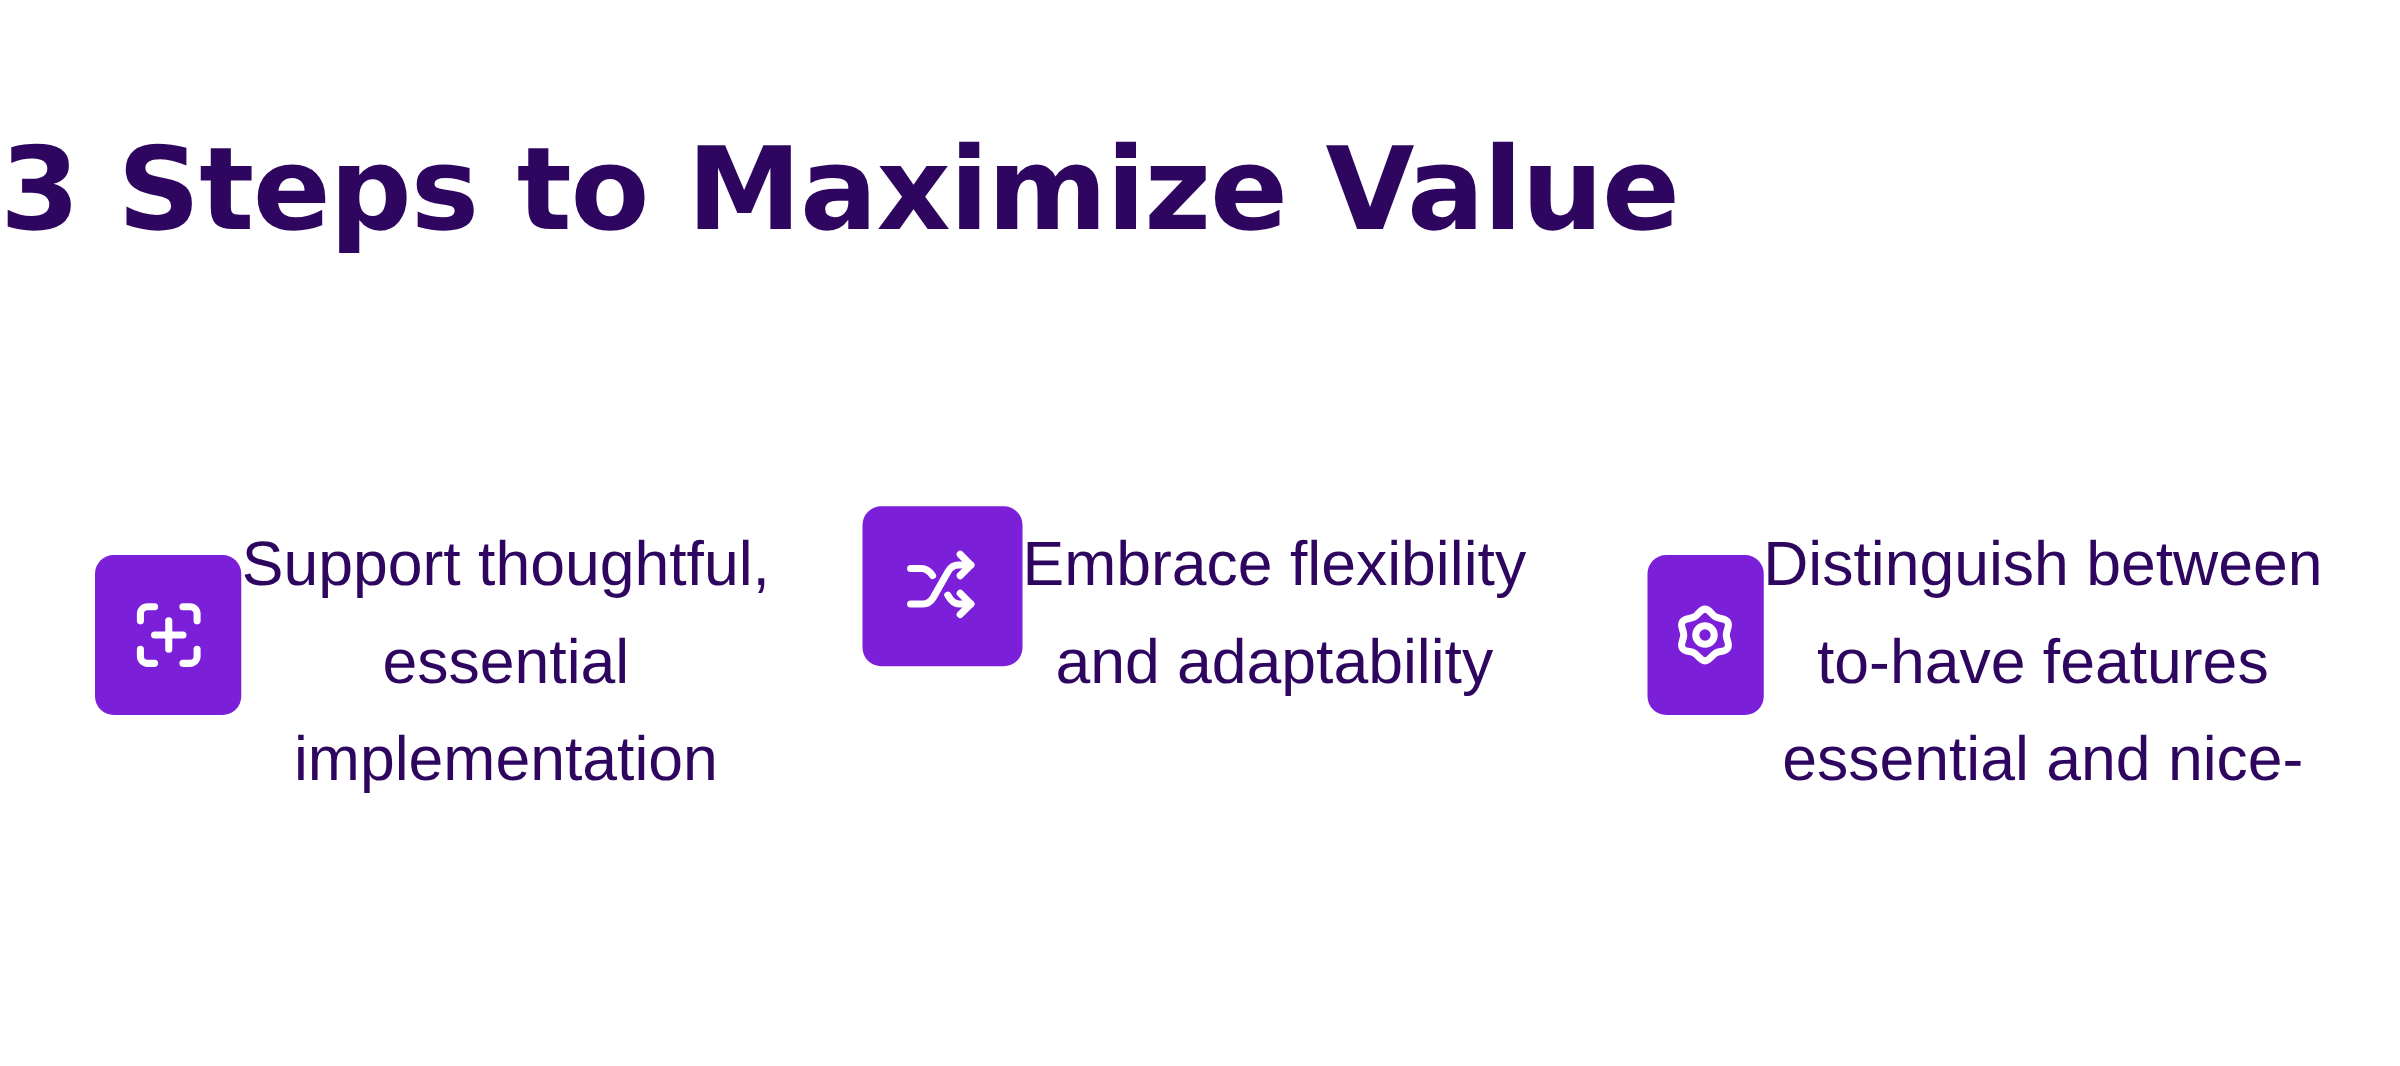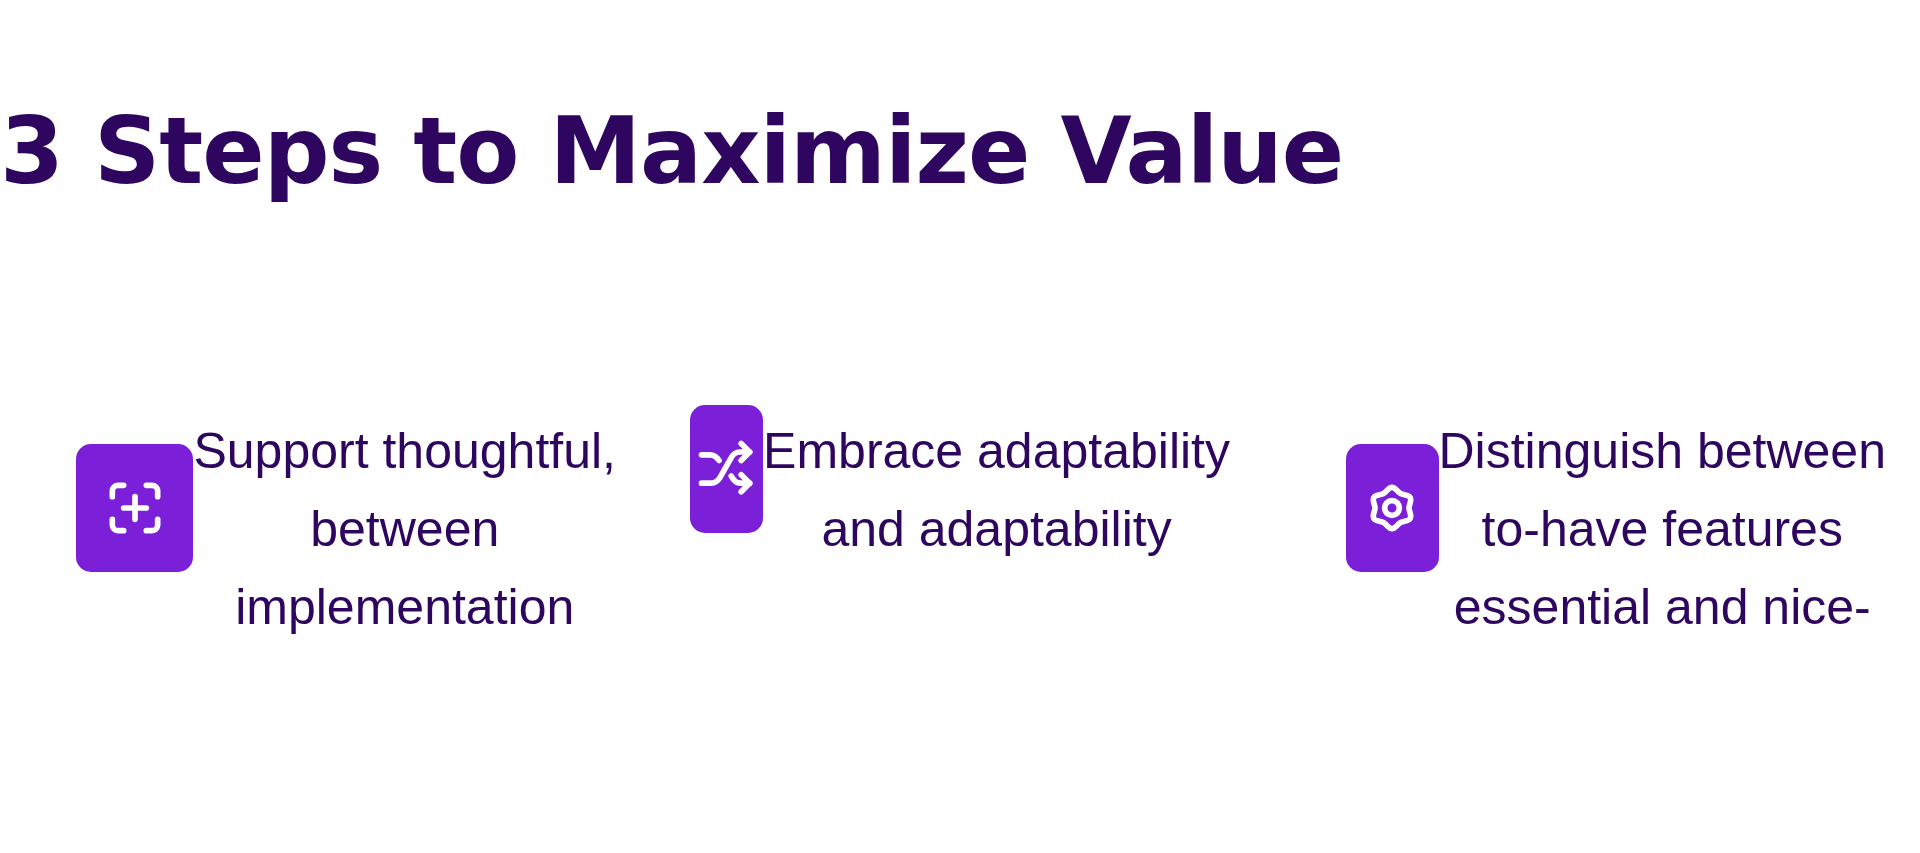--- a/index.html
+++ b/index.html
@@ -72,42 +72,42 @@
       <path d="M4 8V6a2 2 0 0 1 2-2h2"></path>
       <path d="M16 4h2a2 2 0 0 1 2 2v2"></path>
       <path d="M20 16v2a2 2 0 0 1-2 2h-2"></path>
       <path d="M8 20H6a2 2 0 0 1-2-2v-2"></path>
       <path d="M12 8v8"></path>
       <path d="M8 12h8"></path>
     </svg>
   </div>
   <div class="step-text">
     <span>Support thoughtful,</span>
-    <span>between</span>
+    <span>essential</span>
     <span>implementation</span>
   </div>
 </div>
 
 <div class="step" style="left:690px;">
   <div class="icon-box" style="background:#7b1fd8;">
     <svg viewBox="0 0 24 24" fill="none" stroke="#ffffff" stroke-width="2" stroke-linecap="round" stroke-linejoin="round">
       <path d="M3 7h3c1.6 0 2.4.8 3.2 2"></path>
       <path d="M3 17h3.5c1.3 0 2.2-.7 2.9-1.8l4.2-7.4C14.3 6.6 15.2 6 16.5 6H20"></path>
       <path d="M17 3l3 3-3 3"></path>
       <path d="M13.5 14.5c.7 1.3 1.6 2.5 3.2 2.5H20"></path>
       <path d="M17 14l3 3-3 3"></path>
     </svg>
   </div>
   <div class="step-text">
-    <span>Embrace adaptability</span>
+    <span>Embrace flexibility</span>
     <span>and adaptability</span>
   </div>
 </div>
 
-<div class="step" style="left:1346px;">
+<div class="step" style="left:1318px;">
   <div class="icon-box" style="background:#7b1fd8;">
     <svg viewBox="0 0 24 24" fill="none" stroke="#ffffff" stroke-width="2" stroke-linecap="round" stroke-linejoin="round">
       <path d="M12 3.2c1.3 0 1.9 1.6 3 2.2 1.1.6 2.8.3 3.4 1.4.7 1.1-.4 2.4-.4 3.7 0 1.3 1.1 2.6.4 3.7-.6 1.1-2.3.8-3.4 1.4-1.1.6-1.7 2.2-3 2.2s-1.9-1.6-3-2.2c-1.1-.6-2.8-.3-3.4-1.4-.7-1.1.4-2.4.4-3.7 0-1.3-1.1-2.6-.4-3.7.6-1.1 2.3-.8 3.4-1.4 1.1-.6 1.7-2.2 3-2.2z" transform="translate(0,1.5)"></path>
       <circle cx="12" cy="12" r="2.6"></circle>
     </svg>
   </div>
   <div class="step-text">
     <span>Distinguish between</span>
     <span>to-have features</span>
     <span>essential and nice-</span>

